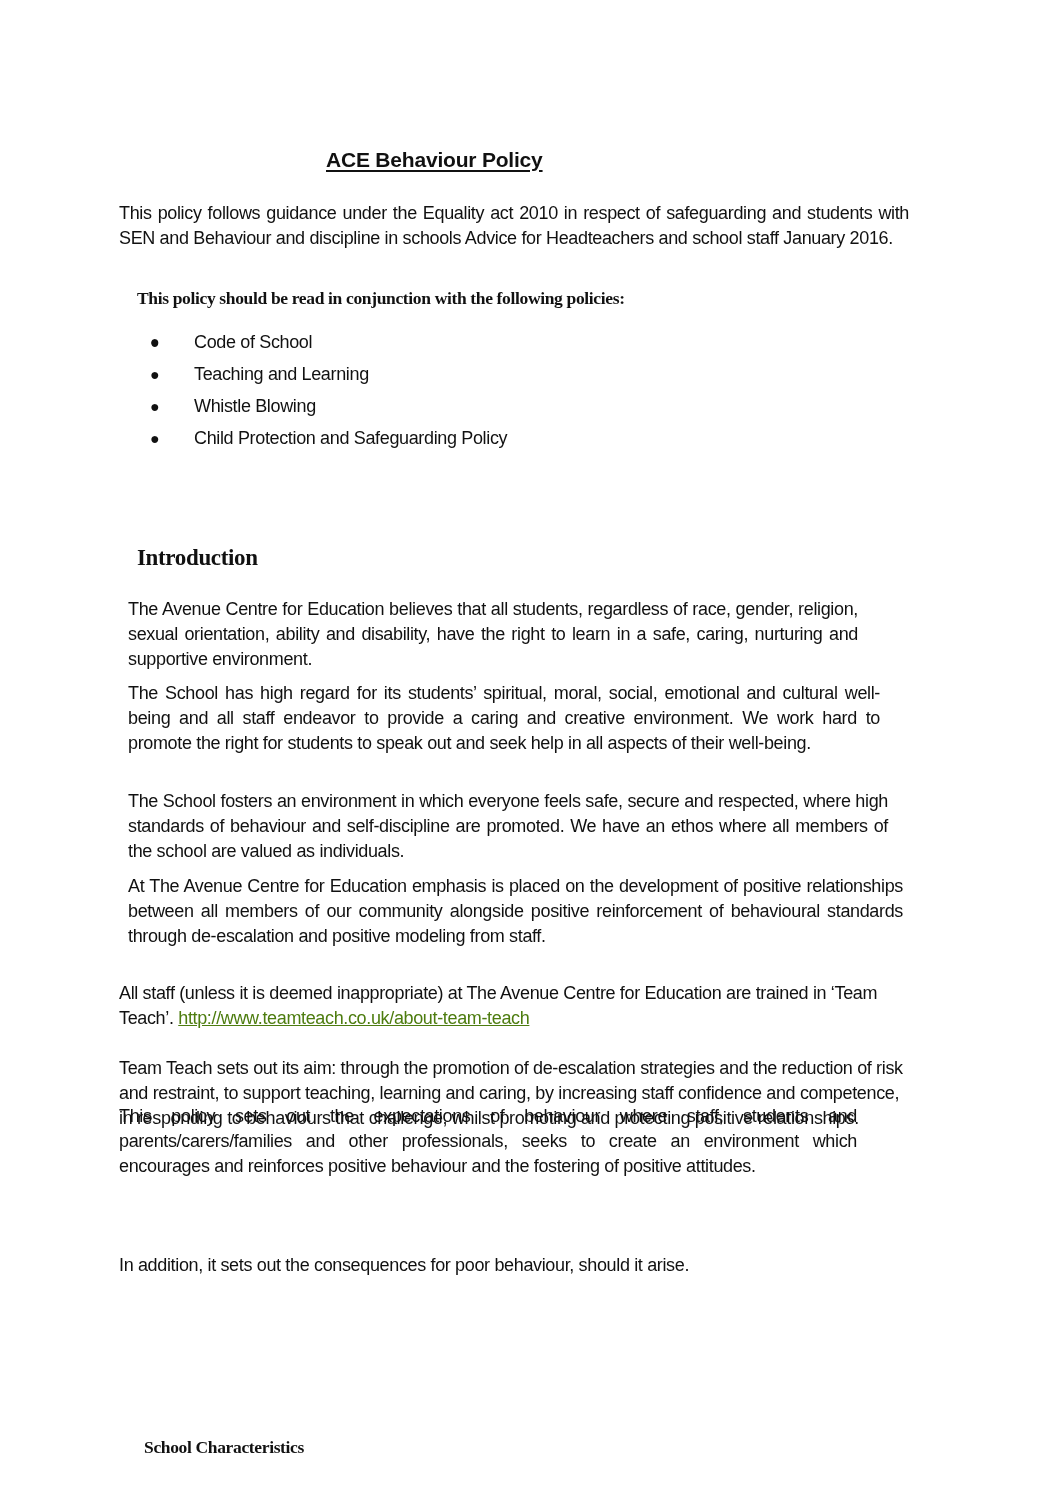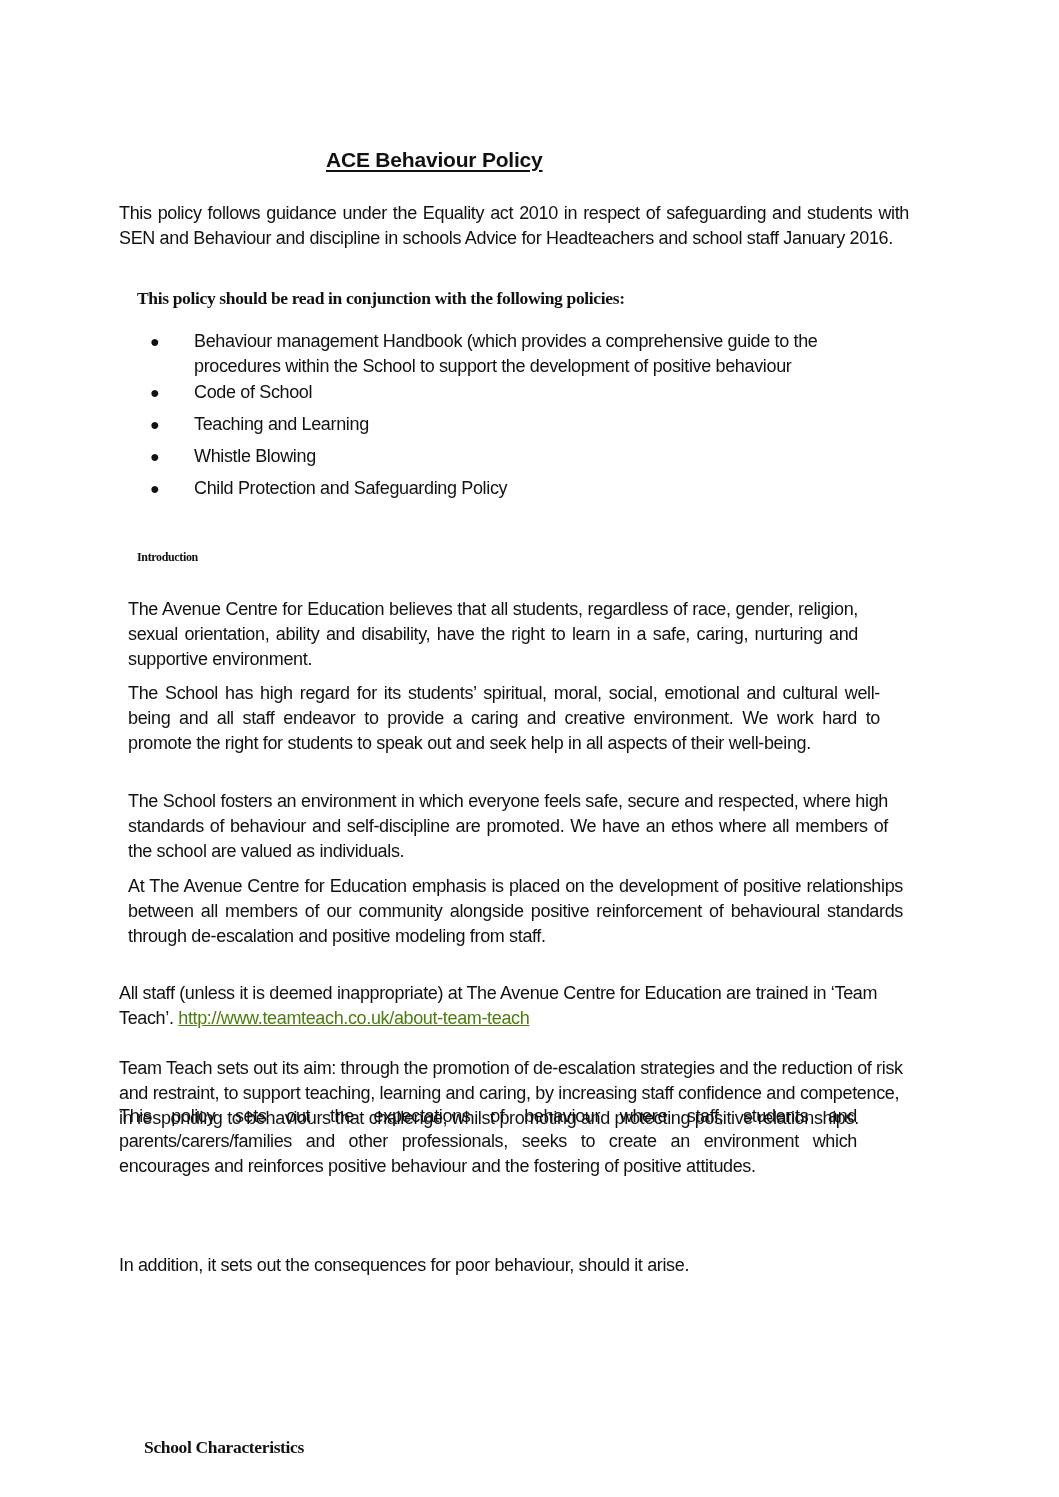--- a/index.html
+++ b/index.html
@@ -31,41 +31,40 @@
 
   <div class="abs title">ACE Behaviour Policy</div>
 
   <div class="abs p just" style="left:119px; top:201px; width:790px;">This policy follows guidance under the Equality act 2010 in respect of safeguarding and students with SEN and Behaviour and discipline in schools Advice for Headteachers and school staff January 2016.</div>
 
   <div class="abs p bold" style="left:137px; top:286px; font-size:17.5px;">This policy should be read in conjunction with the following policies:</div>
 
   <ul class="abs p policies" style="left:150px; top:329px; width:720px;">
     <li style="margin-bottom:0;">
       <span class="bullet">●</span>
-      <span>Behaviour management Handbook (which provides a comprehensive guide to the procedures within the School to support the development of positive behaviour</span>
     </li>
     <li style="margin-top:1px;">
       <span class="bullet">●</span>
       <span>Code of School</span>
     </li>
     <li style="margin-top:7px;">
       <span class="bullet">●</span>
       <span>Teaching and Learning</span>
     </li>
     <li style="margin-top:7px;">
       <span class="bullet">●</span>
       <span>Whistle Blowing</span>
     </li>
     <li style="margin-top:7px;">
       <span class="bullet">●</span>
       <span>Child Protection and Safeguarding Policy</span>
     </li>
   </ul>
 
-  <div class="abs p bold" style="left:137px; top:545px; font-size:12px;">Introduction</div>
+  <div class="abs p bold" style="left:137px; top:545px; font-size:23px;">Introduction</div>
 
   <div class="abs p just" style="left:128px; top:597px; width:730px;">The Avenue Centre for Education believes that all students, regardless of race, gender, religion, sexual orientation, ability and disability, have the right to learn in a safe, caring, nurturing and supportive environment.</div>
 
   <div class="abs p just" style="left:128px; top:681px; width:752px;">The School has high regard for its students’ spiritual, moral, social, emotional and cultural well-being and all staff endeavor to provide a caring and creative environment. We work hard to promote the right for students to speak out and seek help in all aspects of their well-being.</div>
 
   <div class="abs p just" style="left:128px; top:789px; width:760px;">The School fosters an environment in which everyone feels safe, secure and respected, where high standards of behaviour and self-discipline are promoted. We have an ethos where all members of the school are valued as individuals.</div>
 
   <div class="abs p just" style="left:128px; top:874px; width:775px;">At The Avenue Centre for Education emphasis is placed on the development of positive relationships between all members of our community alongside positive reinforcement of behavioural standards through de-escalation and positive modeling from staff.</div>
 
   <div class="abs p" style="left:119px; top:981px; width:800px;">

